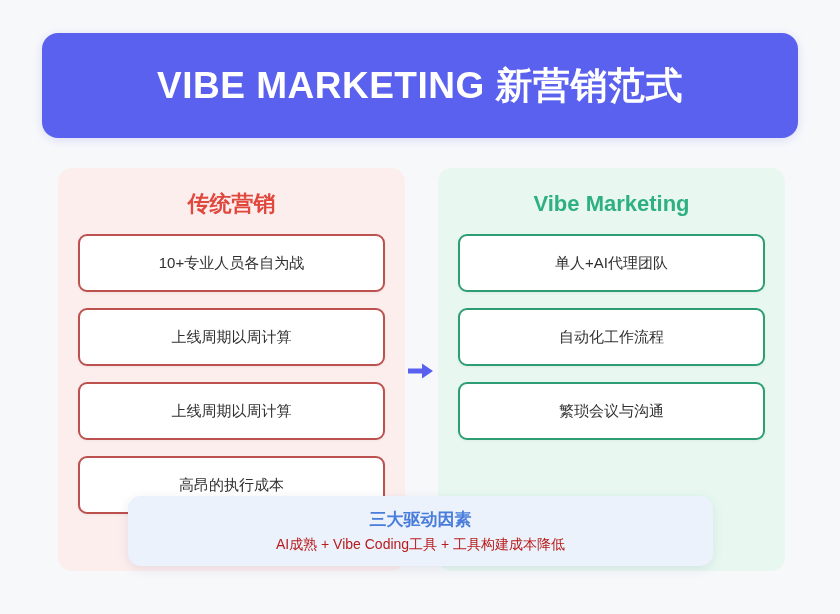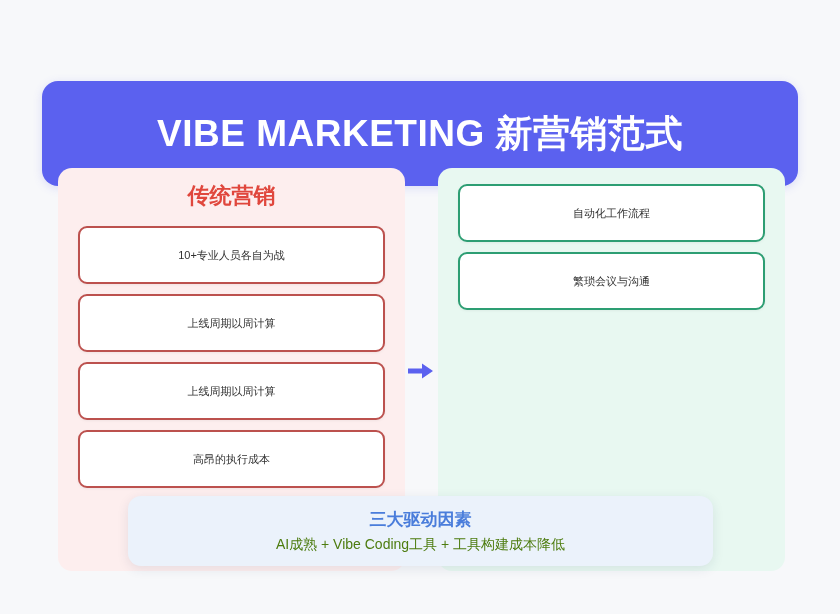--- a/index.html
+++ b/index.html
@@ -29,21 +29,20 @@
     left: 42px;
     top: 33px;
     width: 756px;
     height: 105px;
     background: #5b61ef;
     border-radius: 16px;
     display: flex;
     align-items: center;
     justify-content: center;
     box-shadow: 0 2px 10px rgba(91, 97, 239, 0.18);
-    margin-top: 48px;
   }
   .header-title {
     color: #ffffff;
     font-size: 37px;
     font-weight: bold;
     letter-spacing: 0.5px;
     white-space: nowrap;
     line-height: 1;
   }
 
@@ -72,36 +71,36 @@
   .panel.vibe {
     left: 380px;
     background: #e8f8f1;
   }
 
   .panel-title {
     text-align: center;
     font-size: 22px;
     font-weight: bold;
     line-height: 1;
-    margin: 1px 0 19px 0;
+    margin: 9px 0 19px 0;
   }
   .panel.traditional .panel-title { color: #e0473d; }
   .panel.vibe .panel-title { color: #2fb084; }
 
   .card {
     box-sizing: border-box;
     width: 100%;
     height: 58px;
     background: #ffffff;
     border-radius: 9px;
     display: flex;
     align-items: center;
     justify-content: center;
-    margin-bottom: 10px;
-    font-size: 11px;
+    margin-bottom: 16px;
+    font-size: 15px;
     color: #303030;
     box-shadow: 0 1px 3px rgba(0, 0, 0, 0.05);
   }
   .panel.traditional .card { border: 2px solid #bc514e; }
   .panel.vibe .card { border: 2px solid #2d9e73; }
 
   
   .flow-arrow {
     position: absolute;
     left: 408px;
@@ -129,21 +128,21 @@
     justify-content: center;
   }
   .drivers-title {
     color: #4a7ddb;
     font-size: 17px;
     font-weight: bold;
     line-height: 1;
     margin-bottom: 9px;
   }
   .drivers-subtitle {
-    color: #4d7c0f;
+    color: #b91c1c;
     font-size: 14px;
     line-height: 1;
   }
 </style>
 </head>
 <body>
 
 <div id="infographic">
 
   <div class="header-banner">
@@ -154,20 +153,22 @@
 
     <div class="panel traditional">
       <div class="panel-title">传统营销</div>
       <div class="card">10+专业人员各自为战</div>
       <div class="card">上线周期以周计算</div>
       <div class="card">上线周期以周计算</div>
       <div class="card">高昂的执行成本</div>
     </div>
 
     <div class="panel vibe">
+      <div class="panel-title">Vibe Marketing</div>
+      <div class="card">单人+AI代理团队</div>
       <div class="card">自动化工作流程</div>
       <div class="card">繁琐会议与沟通</div>
     </div>
 
   </div>
 
   <div class="flow-arrow">
     <svg width="26" height="16" viewBox="0 0 26 16" aria-hidden="true">
       <path d="M0 5.5 H14 V0.5 L25 8 L14 15.5 V10.5 H0 Z" fill="#5b61ef"></path>
     </svg>

